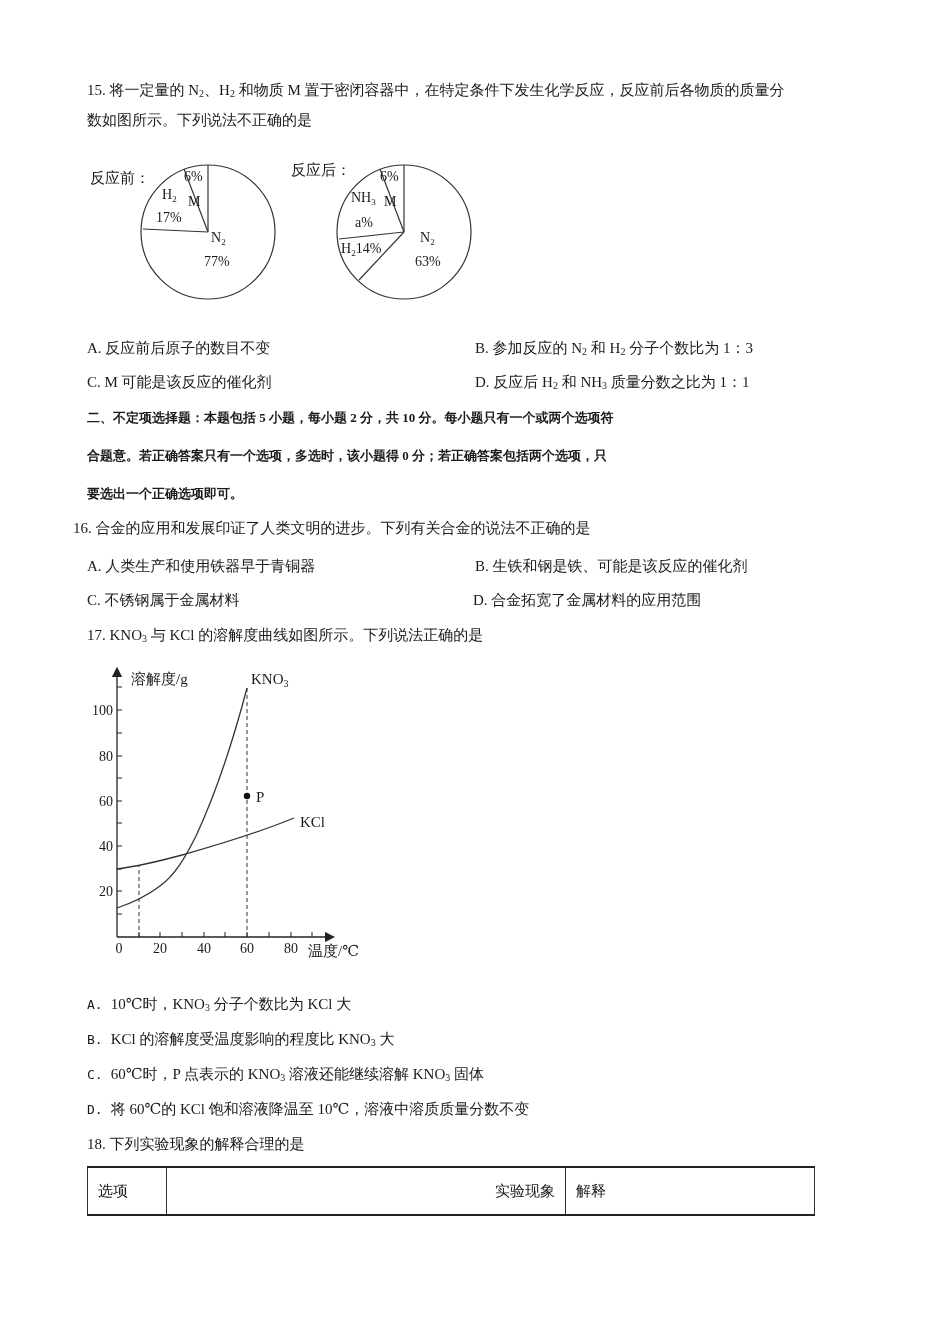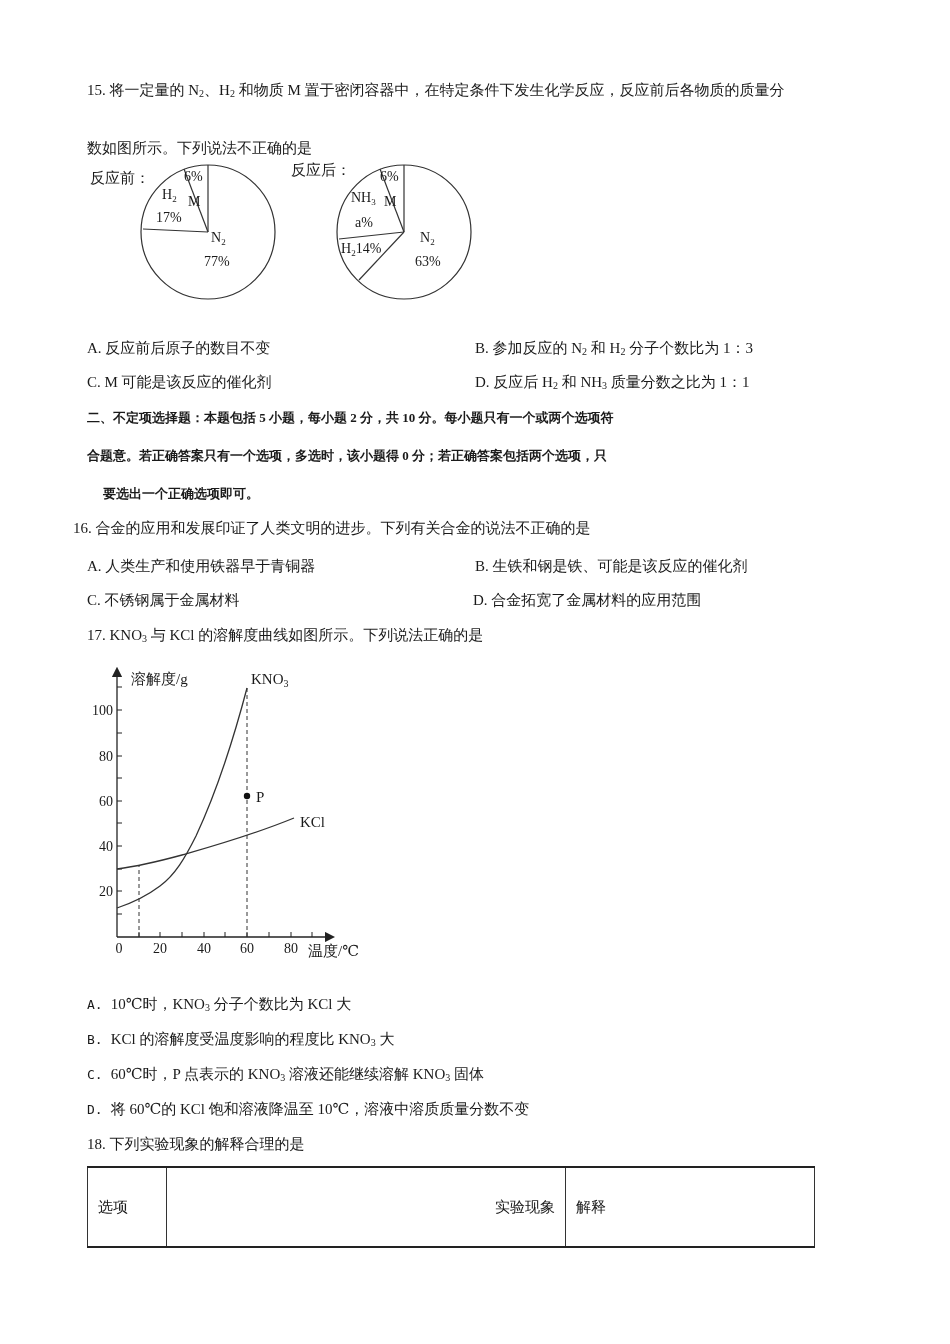--- a/index.html
+++ b/index.html
@@ -4,31 +4,31 @@
 <style>
   html, body { margin:0; padding:0; background:#ffffff; }
   body { width:950px; height:1344px; position:relative; overflow:hidden;
          font-family:"Liberation Serif","DejaVu Serif",serif; color:#1a1a1a; font-size:15px; }
   .abs { position:absolute; white-space:nowrap; }
   .line { line-height:20px; }
   .bold { font-weight:bold; font-size:13px; }
   sub { font-size:10px; vertical-align:-2px; }
   .opt-mono { font-family:"DejaVu Sans Mono","Liberation Mono",monospace; font-size:13px; margin-right:8px; }
   table.t18 { position:absolute; left:87px; top:1166px; width:728px; border-collapse:collapse; }
-  table.t18 td { border:1px solid #333; height:46px; padding:16px 10px; vertical-align:middle; font-size:15px; }
+  table.t18 td { border:1px solid #333; height:46px; padding:0 10px; vertical-align:middle; font-size:15px; }
   table.t18 tr { border-top:2px solid #222; border-bottom:2px solid #222; }
   svg text { font-family:"Liberation Serif","DejaVu Serif",serif; fill:#1a1a1a; }
 </style>
 </head>
 <body>
 
 <div class="abs line" style="left:87px; top:80px;">
   <span>15. 将一定量的 N</span><sub>2</sub><span>、H</span><sub>2</sub><span> 和物质 M 置于密闭容器中，在特定条件下发生化学反应，反应前后各物质的质量分</span>
 </div>
-<div class="abs line" style="left:87px; top:110px;margin-top:28px;">数如图所示。下列说法不正确的是</div>
+<div class="abs line" style="left:87px; top:110px;">数如图所示。下列说法不正确的是</div>
 
 <svg class="abs" style="left:80px; top:150px;" width="420" height="160">
 
   <text x="10" y="33" font-size="15">反应前：</text>
   <g>
     <circle cx="128" cy="82" r="67" fill="#fff" stroke="#333" stroke-width="1.2"></circle>
     <line x1="128" y1="82" x2="128" y2="15" stroke="#333" stroke-width="1.2"></line>
     <line x1="128" y1="82" x2="104" y2="19" stroke="#333" stroke-width="1.2"></line>
     <line x1="128" y1="82" x2="63" y2="79" stroke="#333" stroke-width="1.2"></line>
     <text x="104" y="31" font-size="14"><tspan>6%</tspan></text>
@@ -60,21 +60,21 @@
 <div class="abs line" style="left:475px; top:338px;">
   <span>B. 参加反应的 N</span><sub>2</sub><span> 和 H</span><sub>2</sub><span> 分子个数比为 1：3</span>
 </div>
 <div class="abs line" style="left:87px; top:372px;">C. M 可能是该反应的催化剂</div>
 <div class="abs line" style="left:475px; top:372px;">
   <span>D. 反应后 H</span><sub>2</sub><span> 和 NH</span><sub>3</sub><span> 质量分数之比为 1：1</span>
 </div>
 
 <div class="abs bold line" style="left:87px; top:408px;">二、不定项选择题：本题包括 5 小题，每小题 2 分，共 10 分。每小题只有一个或两个选项符</div>
 <div class="abs bold line" style="left:87px; top:446px;">合题意。若正确答案只有一个选项，多选时，该小题得 0 分；若正确答案包括两个选项，只</div>
-<div class="abs bold line" style="left:87px; top:484px;margin-left:16px;">要选出一个正确选项即可。</div>
+<div class="abs bold line" style="left:87px; top:484px;">要选出一个正确选项即可。</div>
 
 <div class="abs line" style="left:73px; top:518px;">16. 合金的应用和发展印证了人类文明的进步。下列有关合金的说法不正确的是</div>
 <div class="abs line" style="left:87px; top:556px;">A. 人类生产和使用铁器早于青铜器</div>
 <div class="abs line" style="left:475px; top:556px;">B. 生铁和钢是铁、可能是该反应的催化剂</div>
 <div class="abs line" style="left:87px; top:590px;">C. 不锈钢属于金属材料</div>
 <div class="abs line" style="left:473px; top:590px;">D. 合金拓宽了金属材料的应用范围</div>
 
 <div class="abs line" style="left:87px; top:625px;">
   <span>17. KNO</span><sub>3</sub><span> 与 KCl 的溶解度曲线如图所示。下列说法正确的是</span>
 </div>

